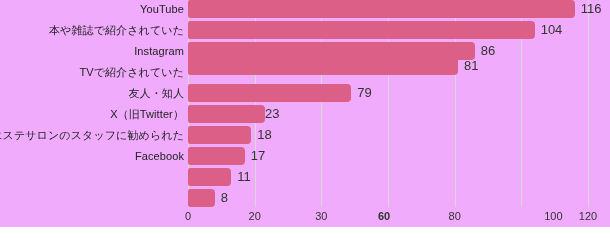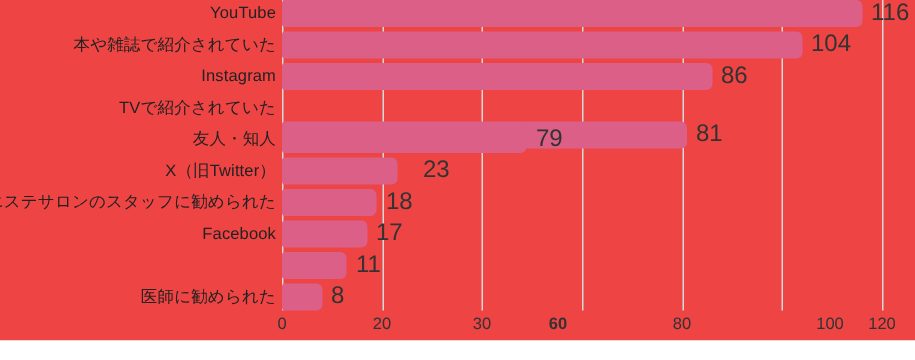--- a/index.html
+++ b/index.html
@@ -7,21 +7,21 @@
     padding: 0;
     background: #ffffff;
   }
   body {
     font-family: "Liberation Sans", sans-serif;
   }
   #chart-root {
     position: relative;
     width: 610px;
     height: 227px;
-    background: #ef4444;
+    background: #f0abfc;
     overflow: hidden;
   }
 
   
   
   .cat-labels {
     position: absolute;
     left: 0;
     top: 0;
     width: 184px;
@@ -84,21 +84,21 @@
     top: 1px;
     height: 18px;
     background: #db5f87;
     border-radius: 2px 4px 4px 2px;
   }
   .bar-value {
     position: absolute;
     top: 1px;
     height: 18px;
     line-height: 18px;
-    font-size: 16px;
+    font-size: 13px;
     color: #333333;
     white-space: nowrap;
   }
 
   .x-axis {
     position: absolute;
     left: 188px;
     top: 207px;
     width: 400px;
     height: 20px;
@@ -120,21 +120,20 @@
 
   <div class="cat-labels">
       <div class="cat-label" style="top: -1px; color: rgb(34, 34, 34);">YouTube</div>
       <div class="cat-label" style="top: 20px; color: rgb(34, 34, 34);">本や雑誌で紹介されていた</div>
       <div class="cat-label" style="top: 41px; color: rgb(34, 34, 34);">Instagram</div>
       <div class="cat-label" style="top: 62px; color: rgb(34, 34, 34);">TVで紹介されていた</div>
       <div class="cat-label" style="top: 104px; color: rgb(34, 34, 34);">X（旧Twitter）</div>
       <div class="cat-label" style="top: 83px; color: rgb(34, 34, 34);">友人・知人</div>
       <div class="cat-label" style="top: 125px; color: rgb(34, 34, 34);">エステサロンのスタッフに勧められた</div>
       <div class="cat-label" style="top: 146px; color: rgb(34, 34, 34);">Facebook</div>
-      <div class="cat-label" style="top: 188px; color: rgb(34, 34, 34);">医師に勧められた</div>
     </div>
 
   <div class="plot">
     <div class="gridlines">
         <div class="gridline zero" style="left: 0px; background: rgb(217, 217, 217);"></div>
         <div class="gridline" style="left: 66.6667px; background: rgb(217, 217, 217);"></div>
         <div class="gridline" style="left: 133.333px; background: rgb(217, 217, 217);"></div>
         <div class="gridline" style="left: 200px; background: rgb(217, 217, 217);"></div>
         <div class="gridline" style="left: 266.667px; background: rgb(217, 217, 217);"></div>
         <div class="gridline" style="left: 333.333px; background: rgb(217, 217, 217);"></div>
@@ -146,31 +145,31 @@
           <div class="bar-value" style="left: 392.667px; color: rgb(51, 51, 51);">116</div>
         </div>
         <div class="bar-row" style="top: 20px;">
           <div class="bar" style="width: 346.667px; background: rgb(219, 95, 135);"></div>
           <div class="bar-value" style="left: 352.667px; color: rgb(51, 51, 51);">104</div>
         </div>
         <div class="bar-row" style="top: 41px;">
           <div class="bar" style="width: 286.667px; background: rgb(219, 95, 135);"></div>
           <div class="bar-value" style="left: 292.667px; color: rgb(51, 51, 51);">86</div>
         </div>
-        <div class="bar-row" style="top: 80px;">
+        <div class="bar-row" style="top: 56px;">
           <div class="bar" style="width: 270px; background: rgb(219, 95, 135);"></div>
           <div class="bar-value" style="left: 276px; color: rgb(51, 51, 51);">81</div>
         </div>
         <div class="bar-row" style="top: 83px;">
           <div class="bar" style="width: 163.333px; background: rgb(219, 95, 135);"></div>
           <div class="bar-value" style="left: 169.333px; color: rgb(51, 51, 51);">79</div>
         </div>
         <div class="bar-row" style="top: 104px;">
           <div class="bar" style="width: 76.6667px; background: rgb(219, 95, 135);"></div>
-          <div class="bar-value" style="left: 94px; color: rgb(51, 51, 51);">23</div>
+          <div class="bar-value" style="left: 77px; color: rgb(51, 51, 51);">23</div>
         </div>
         <div class="bar-row" style="top: 125px;">
           <div class="bar" style="width: 63.3333px; background: rgb(219, 95, 135);"></div>
           <div class="bar-value" style="left: 69.3333px; color: rgb(51, 51, 51);">18</div>
         </div>
         <div class="bar-row" style="top: 146px; text-align: right;">
           <div class="bar" style="width: 56.6667px; background: rgb(219, 95, 135);"></div>
           <div class="bar-value" style="left: 62.6667px; color: rgb(51, 51, 51);">17</div>
         </div>
         <div class="bar-row" style="top: 167px;">
@@ -181,19 +180,19 @@
           <div class="bar" style="width: 26.6667px; background: rgb(219, 95, 135);"></div>
           <div class="bar-value" style="left: 32.6667px; color: rgb(51, 51, 51);">8</div>
         </div>
       </div>
   </div>
 
   <div class="x-axis">
       <div class="x-tick-label" style="left: 0px;">0</div>
       <div class="x-tick-label" style="left: 66.6667px;">20</div>
       <div class="x-tick-label" style="left: 133.333px;">30</div>
-      <div class="x-tick-label" style="left: 184px; font-weight: bold;">60</div>
+      <div class="x-tick-label" style="left: 196px; font-weight: bold;">60</div>
       <div class="x-tick-label" style="left: 266.667px;">80</div>
       <div class="x-tick-label" style="left: 333.333px; margin-left: 32px;">100</div>
       <div class="x-tick-label" style="left: 400px;">120</div>
     </div>
 
 </div>
 
 </body></html>

